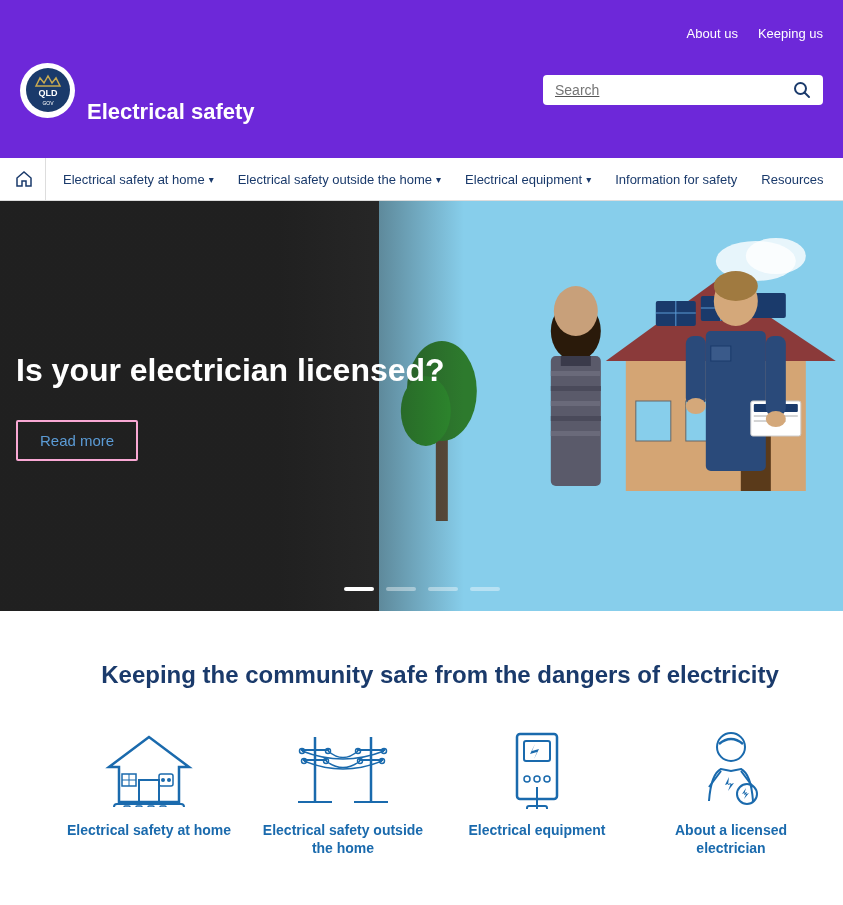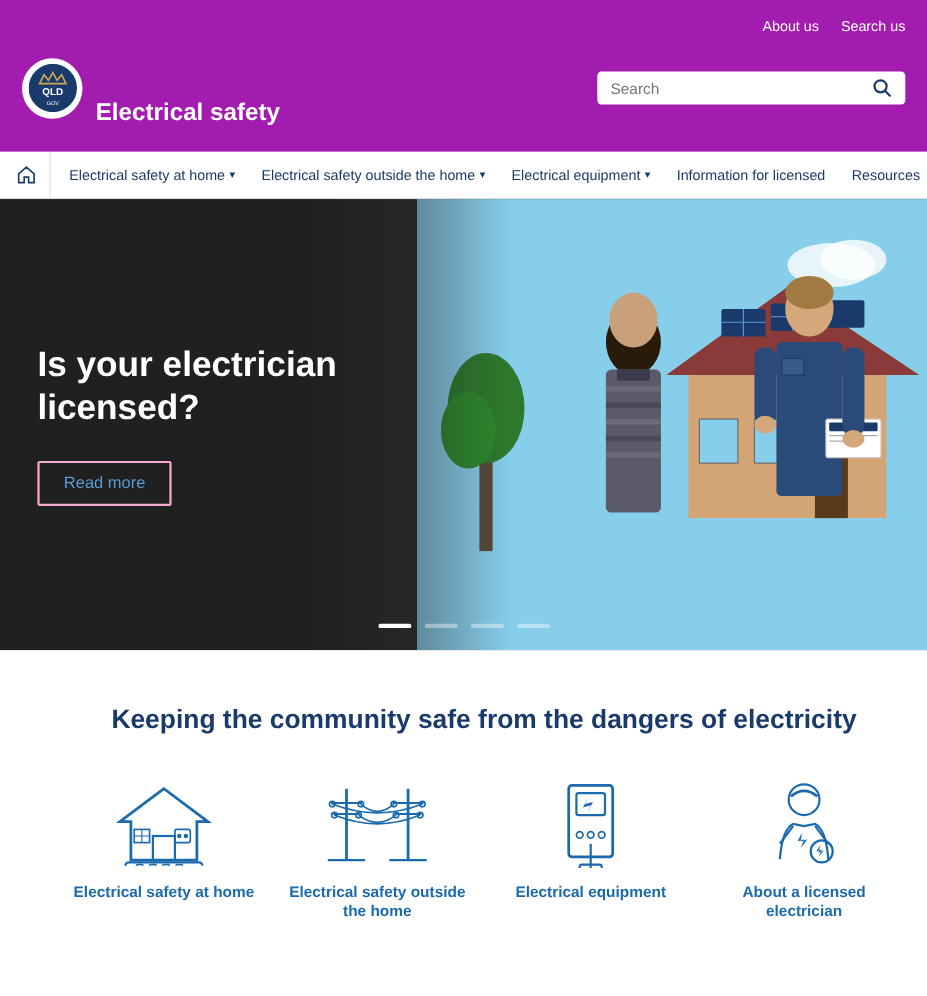--- a/index.html
+++ b/index.html
@@ -1,21 +1,21 @@
 <!DOCTYPE html>
 <html><head>
   <meta charset="utf-8">
   <style>
     * { margin: 0; padding: 0; box-sizing: border-box; }
     body { font-family: Arial, sans-serif; width: 843px; background: #fff; }
 
     
     .header {
-      background: #a21caf;
-      padding: 8px 20px;
+      background: #6d28d9;
+      padding: 18px 20px;
     }
     .header-top {
       display: flex;
       justify-content: flex-end;
       padding: 8px 0 4px;
       gap: 20px;
     }
     .header-top a {
       color: #fff;
       text-decoration: none;
@@ -58,20 +58,21 @@
       width: 280px;
       gap: 8px;
     }
     .search-bar input {
       border: none;
       outline: none;
       flex: 1;
       font-size: 14px;
       color: #555;
       background: transparent;
+      text-decoration: underline;
     }
     .search-icon-btn {
       background: none;
       border: none;
       cursor: pointer;
       color: #1a3a6b;
       display: flex;
       align-items: center;
     }
 
@@ -123,21 +124,21 @@
     }
     .hero-content {
       position: absolute;
       left: 0;
       top: 0;
       width: 480px;
       height: 100%;
       display: flex;
       flex-direction: column;
       justify-content: center;
-      padding: 40px 34px;
+      padding: 40px 16px;
     }
     .hero-title {
       color: #fff;
       font-size: 32px;
       font-weight: bold;
       margin-bottom: 30px;
       line-height: 1.2;
     }
     .hero-btn {
       display: inline-block;
@@ -222,21 +223,21 @@
       height: 100%;
       overflow: hidden;
     }
   </style>
 </head>
 <body>
 
 <header class="header">
   <div class="header-top">
     <a href="#">About us</a>
-    <a href="#">Search us</a>
+    <a href="#">Keeping us</a>
   </div>
   <div class="header-main">
     <div class="logo-area">
       <div class="logo-circle">
         <svg width="44" height="44" viewBox="0 0 44 44">
           <circle cx="22" cy="22" r="22" fill="#1a3a6b"></circle>
           <text x="22" y="28" text-anchor="middle" fill="#fff" font-size="9" font-weight="bold">QLD</text>
           <text x="22" y="37" text-anchor="middle" fill="#fff" font-size="5">GOV</text>
 
           <polygon points="10,18 14,10 18,15 22,8 26,15 30,10 34,18" fill="none" stroke="#c8a951" stroke-width="1.5"></polygon>
@@ -268,21 +269,21 @@
   </a>
   <a class="nav-item">
     <span>Electrical safety outside the home</span>
     <span class="nav-chevron">▾</span>
   </a>
   <a class="nav-item">
     <span>Electrical equipment</span>
     <span class="nav-chevron">▾</span>
   </a>
   <a class="nav-item">
-    <span>Information for licensed</span>
+    <span>Information for safety</span>
   </a>
   <a class="nav-item">
     <span>Resources</span>
   </a>
 </nav>
 
 <section class="hero">
 
   <div class="hero-image-area">
     

